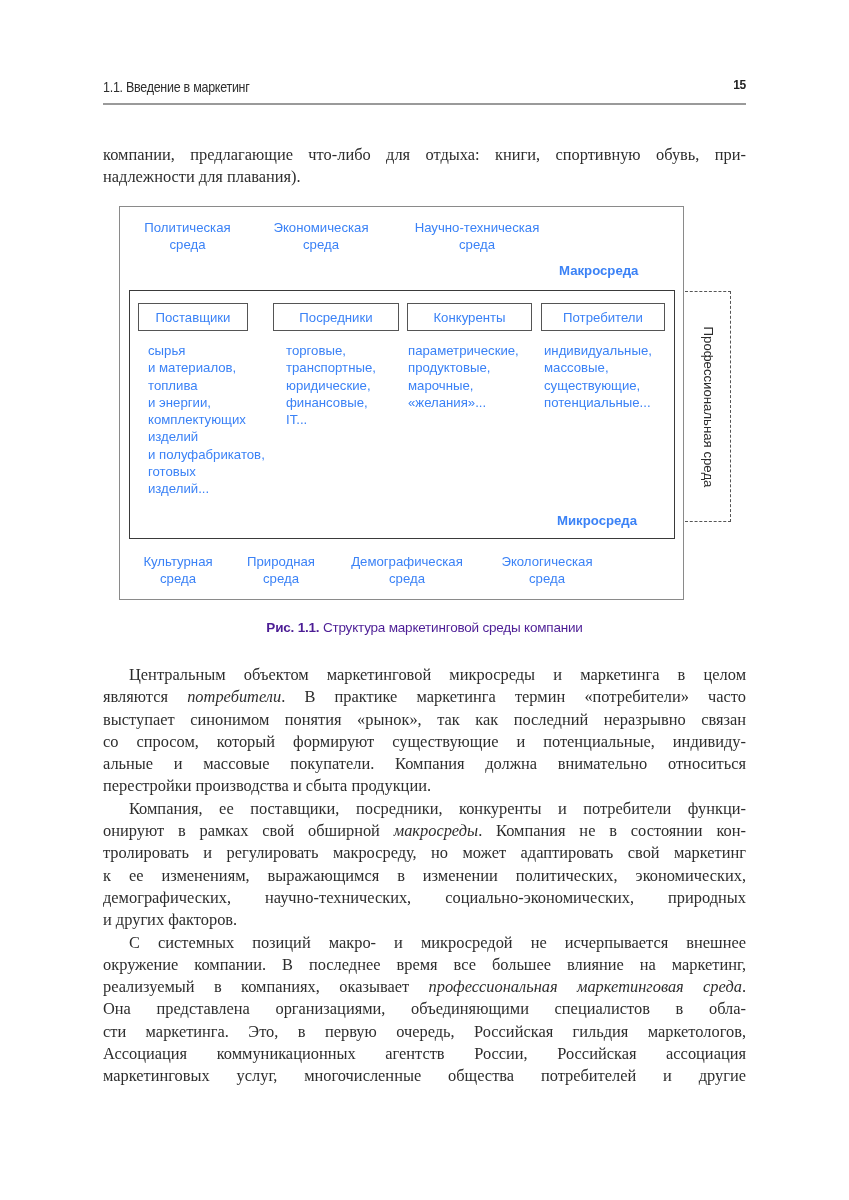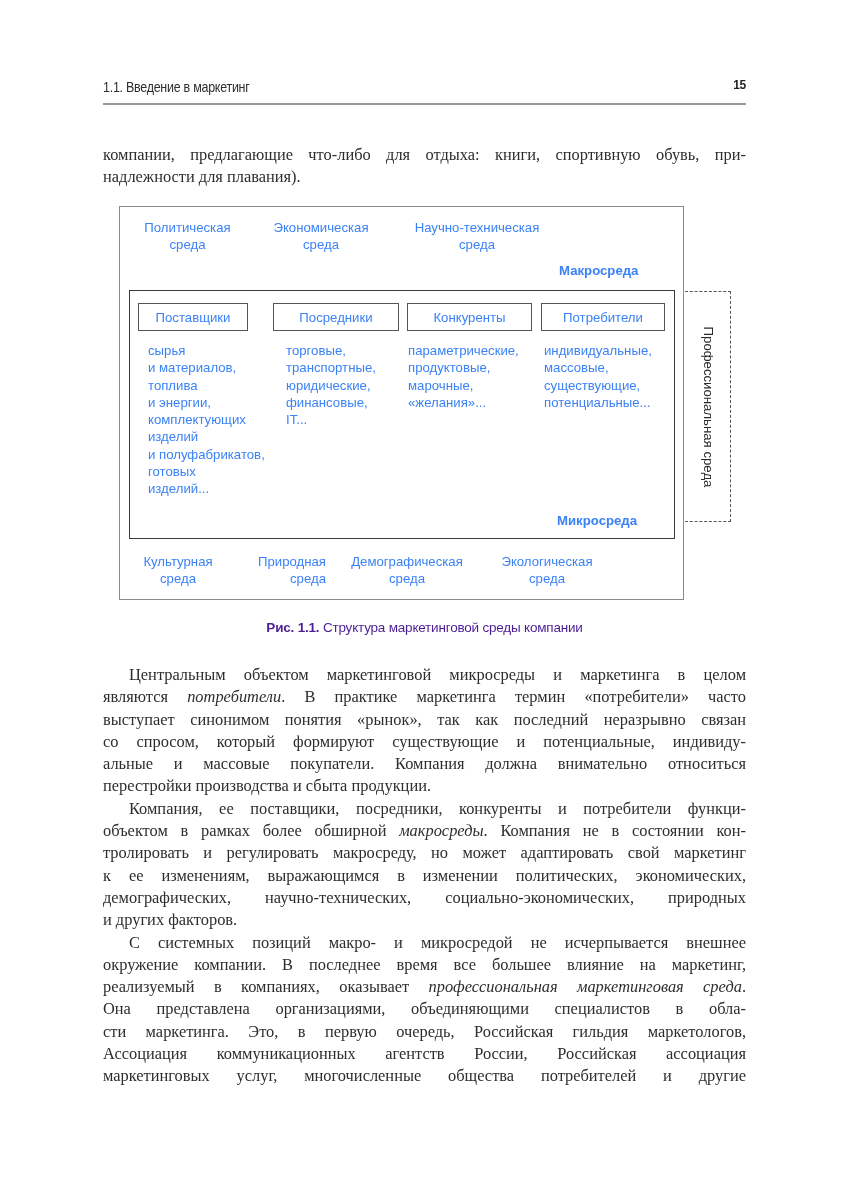--- a/index.html
+++ b/index.html
@@ -114,21 +114,21 @@
 массовые,
 существующие,
 потенциальные...</div>
 
   <div class="zone-label diag-text" style="left:557px; top:512px;">Микросреда</div>
 
   <div class="env-label diag-text" style="left:133px; top:553px; width:90px;">
     <div>Культурная</div>
     <div>среда</div>
   </div>
-  <div class="env-label diag-text" style="left:236px; top:553px; width:90px;text-align:right;">
+  <div class="env-label diag-text" style="left:236px; top:553px; width:90px;">
     <div>Природная</div>
     <div>среда</div>
   </div>
   <div class="env-label diag-text" style="left:336px; top:553px; width:142px;">
     <div>Демографическая</div>
     <div>среда</div>
   </div>
   <div class="env-label diag-text" style="left:488px; top:553px; width:118px;">
     <div>Экологическая</div>
     <div>среда</div>
@@ -141,21 +141,21 @@
 
 <div class="body-text" style="top:664px;">
   <span class="line ind">Центральным объектом маркетинговой микросреды и маркетинга в целом</span>
   <span class="line"><span>являются </span><i>потребители</i><span>. В практике маркетинга термин «потребители» часто</span></span>
   <span class="line">выступает синонимом понятия «рынок», так как последний неразрывно связан</span>
   <span class="line">со спросом, который формируют существующие и потенциальные, индивиду-</span>
   <span class="line">альные и массовые покупатели. Компания должна внимательно относиться</span>
   <span class="line last">перестройки производства и сбыта продукции.</span>
 
   <span class="line ind">Компания, ее поставщики, посредники, конкуренты и потребители функци-</span>
-  <span class="line"><span>объектом в рамках более обширной </span><i>макросреды</i><span>. Компания не в состоянии кон-</span></span>
+  <span class="line"><span>онируют в рамках свой обширной </span><i>макросреды</i><span>. Компания не в состоянии кон-</span></span>
   <span class="line">тролировать и регулировать макросреду, но может адаптировать свой маркетинг</span>
   <span class="line">к ее изменениям, выражающимся в изменении политических, экономических,</span>
   <span class="line">демографических, научно-технических, социально-экономических, природных</span>
   <span class="line last">и других факторов.</span>
 
   <span class="line ind">С системных позиций макро- и микросредой не исчерпывается внешнее</span>
   <span class="line">окружение компании. В последнее время все большее влияние на маркетинг,</span>
   <span class="line"><span>реализуемый в компаниях, оказывает </span><i>профессиональная маркетинговая среда</i><span>.</span></span>
   <span class="line">Она представлена организациями, объединяющими специалистов в обла-</span>
   <span class="line">сти маркетинга. Это, в первую очередь, Российская гильдия маркетологов,</span>

